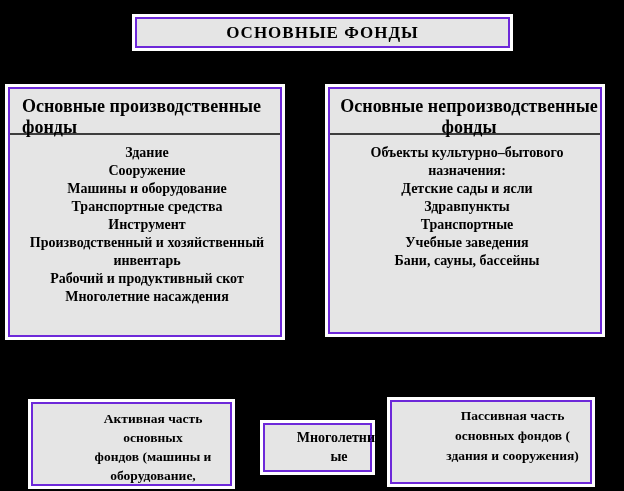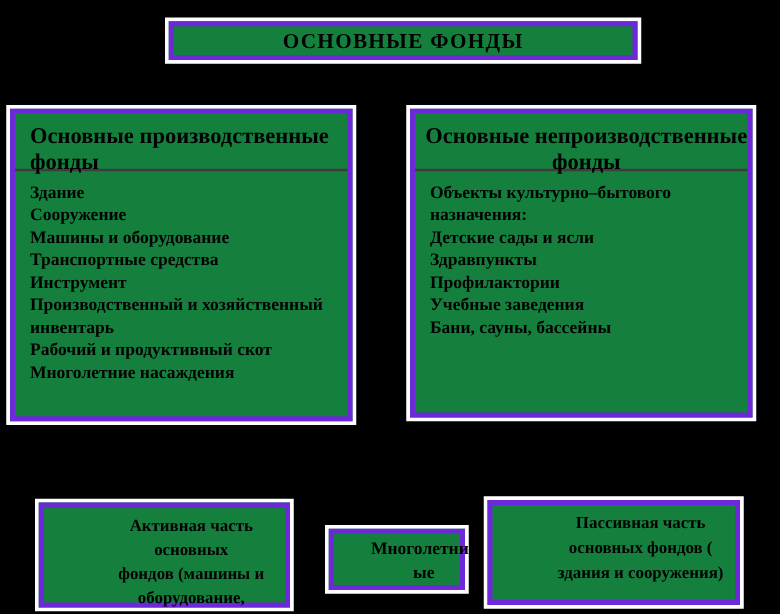--- a/index.html
+++ b/index.html
@@ -8,22 +8,22 @@
     width:624px;height:491px;
     background:#000000;
     font-family:"Liberation Serif","DejaVu Serif",serif;
     font-weight:bold;
     color:#000;
     overflow:hidden;
   }
   .box{
     position:absolute;
     box-sizing:border-box;
-    background:#15803d;
-    border:4px solid #6d28d9;
+    background:#e5e5e5;
+    border:2px solid #6d28d9;
     box-shadow:0 0 0 3px #ffffff;
   }
   .title-box{
     left:135px;top:17px;width:375px;height:31px;
     display:flex;align-items:center;justify-content:center;
     font-size:17px;letter-spacing:1px;
     text-align:center;
   }
   .col-box{top:87px;width:274px;}
   .col-box.left{left:8px;height:250px;}
@@ -34,20 +34,21 @@
     padding:7px 10px 0 12px;
     font-size:18px;
     border-bottom:2px solid #3d3d3d;
     white-space:pre-line;
   }
   .box-header.centered{text-align:center;padding-left:8px;padding-right:0;}
   .box-list{
     padding:9px 8px 0 12px;
     font-size:14px;
     line-height:18px;
+    text-align:center;
   }
   .list-line{white-space:pre-line;}
   .small-box{
     display:flex;align-items:flex-start;justify-content:center;
     text-align:center;
     font-size:13.5px;
     line-height:19px;
     white-space:pre-line;
     padding-left:43px;
   }
@@ -80,21 +81,21 @@
   </div>
 
   <div class="box col-box right">
     <div class="box-header centered">Основные непроизводственные
 фонды</div>
     <div class="box-list">
         <div class="list-line">Объекты культурно–бытового
 назначения:</div>
         <div class="list-line">Детские сады и ясли</div>
         <div class="list-line">Здравпункты</div>
-        <div class="list-line">Профилактории</div>
+        <div class="list-line">Транспортные</div>
         <div class="list-line">Учебные заведения</div>
         <div class="list-line">Бани, сауны, бассейны</div>
       </div>
   </div>
 
   <div class="box small-box active-box">Активная часть основных
 фондов (машины и
 оборудование,
 транспортные средства,</div>
 

